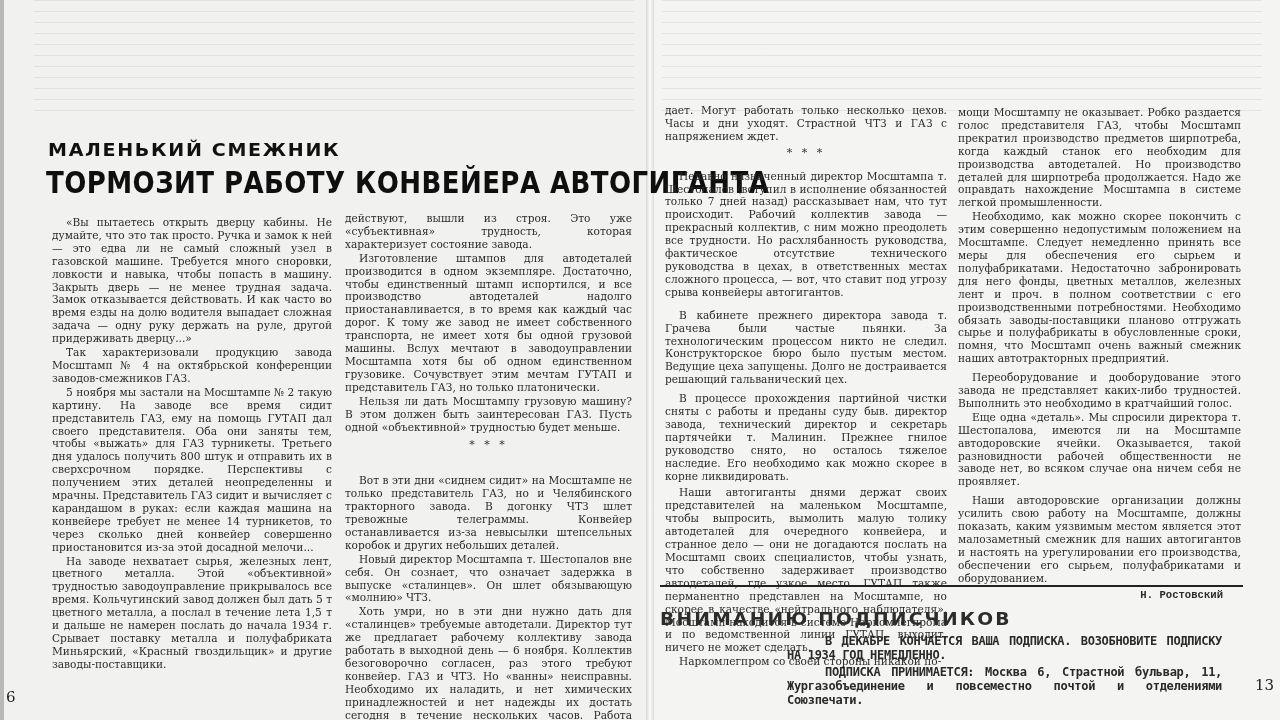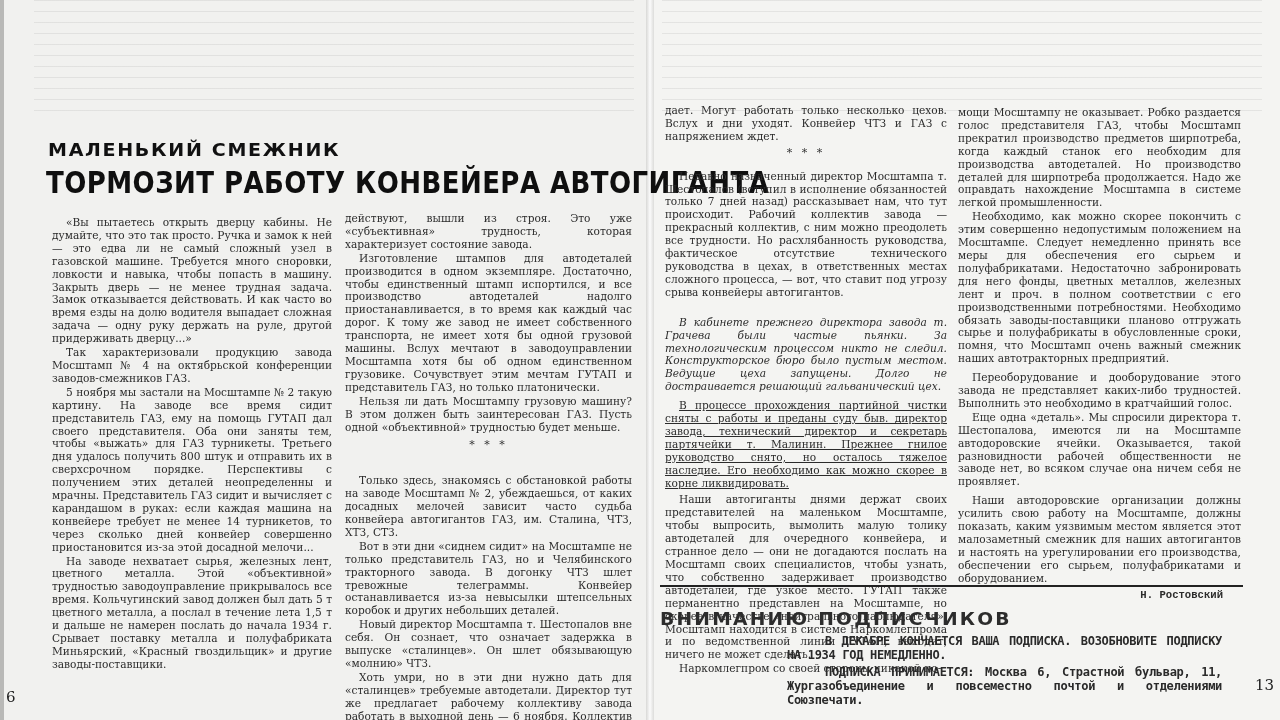--- a/index.html
+++ b/index.html
@@ -62,32 +62,31 @@
   <p>5 ноября мы застали на Мосштампе № 2 такую картину. На заводе все время сидит представитель ГАЗ, ему на помощь ГУТАП дал своего представителя. Оба они заняты тем, чтобы «выжать» для ГАЗ турникеты. Третьего дня удалось получить 800 штук и отправить их в сверхсрочном порядке. Перспективы с получением этих деталей неопределенны и мрачны. Представитель ГАЗ сидит и вычисляет с карандашом в руках: если каждая машина на конвейере требует не менее 14 турникетов, то через сколько дней конвейер совершенно приостановится из-за этой досадной мелочи...</p>
   <p>На заводе нехватает сырья, железных лент, цветного металла. Этой «объективной» трудностью заводоуправление прикрывалось все время. Кольчугинский завод должен был дать 5 т цветного металла, а послал в течение лета 1,5 т и дальше не намерен послать до начала 1934 г. Срывает поставку металла и полуфабриката Миньярский, «Красный гвоздильщик» и другие заводы-поставщики.</p>
 
 </div>
 
 <div class="col c2">
   <p class="noind">действуют, вышли из строя. Это уже «субъективная» трудность, которая характеризует состояние завода.</p>
   <p>Изготовление штампов для автодеталей производится в одном экземпляре. Достаточно, чтобы единственный штамп испортился, и все производство автодеталей надолго приостанавливается, в то время как каждый час дорог. К тому же завод не имеет собственного транспорта, не имеет хотя бы одной грузовой машины. Вслух мечтают в заводоуправлении Мосштампа хотя бы об одном единственном грузовике. Сочувствует этим мечтам ГУТАП и представитель ГАЗ, но только платонически.</p>
   <p>Нельзя ли дать Мосштампу грузовую машину? В этом должен быть заинтересован ГАЗ. Пусть одной «объективной» трудностью будет меньше.</p>
   <div class="stars" style="margin:6px 0 22px;">* * *</div>
-  <p>Только здесь, знакомясь с обстановкой работы на заводе Мосштамп № 2, убеждаешься, от каких досадных мелочей зависит часто судьба конвейера автогигантов ГАЗ, им. Сталина, ЧТЗ, ХТЗ, СТЗ.</p>
   <p>Вот в эти дни «сиднем сидит» на Мосштампе не только представитель ГАЗ, но и Челябинского тракторного завода. В догонку ЧТЗ шлет тревожные телеграммы. Конвейер останавливается из-за невысылки штепсельных коробок и других небольших деталей.</p>
   <p>Новый директор Мосштампа т. Шестопалов вне себя. Он сознает, что означает задержка в выпуске «сталинцев». Он шлет обязывающую «молнию» ЧТЗ.</p>
   <p>Хоть умри, но в эти дни нужно дать для «сталинцев» требуемые автодетали. Директор тут же предлагает рабочему коллективу завода работать в выходной день — 6 ноября. Коллектив безоговорочно согласен, раз этого требуют конвейер. ГАЗ и ЧТЗ. Но «ванны» неисправны. Необходимо их наладить, и нет химических принадлежностей и нет надежды их достать сегодня в течение нескольких часов. Работа завтрашнего дня отпа-</p>
 </div>
 
 <div class="col c3">
-  <p class="noind">дает. Могут работать только несколько цехов. Вслух и дни уходят. Конвейер ЧТЗ и ГАЗ с напряжением ждет.</p>
+  <p class="noind">дает. Могут работать только несколько цехов. Часы и дни уходят. Страстной ЧТЗ и ГАЗ с напряжением ждет.</p>
   <div class="stars">* * *</div>
   <p>Недавно назначенный директор Мосштампа т. Шестопалов (вступил в исполнение обязанностей только 7 дней назад) рассказывает нам, что тут происходит. Рабочий коллектив завода — прекрасный коллектив, с ним можно преодолеть все трудности. Но расхлябанность руководства, фактическое отсутствие технического руководства в цехах, в ответственных местах сложного процесса, — вот, что ставит под угрозу срыва конвейеры автогигантов.</p>
-  <p style="margin-top:17px;font-style:italic;">В кабинете прежнего директора завода т. Грачева были частые пьянки. За технологическим процессом никто не следил. Конструкторское бюро было пустым местом. Ведущие цеха запущены. Долго не достраивается решающий гальванический цех.</p>
-  <p style="margin-top:6px;text-decoration:underline;">В процессе прохождения партийной чистки сняты с работы и преданы суду быв. директор завода, технический директор и секретарь партячейки т. Малинин. Прежнее гнилое руководство снято, но осталось тяжелое наследие. Его необходимо как можно скорее в корне ликвидировать.</p>
+  <p style="margin-top:10px;">В кабинете прежнего директора завода т. Грачева были частые пьянки. За технологическим процессом никто не следил. Конструкторское бюро было пустым местом. Ведущие цеха запущены. Долго не достраивается решающий гальванический цех.</p>
+  <p style="margin-top:6px;">В процессе прохождения партийной чистки сняты с работы и преданы суду быв. директор завода, технический директор и секретарь партячейки т. Малинин. Прежнее гнилое руководство снято, но осталось тяжелое наследие. Его необходимо как можно скорее в корне ликвидировать.</p>
   <p style="margin-top:4px;">Наши автогиганты днями держат своих представителей на маленьком Мосштампе, чтобы выпросить, вымолить малую толику автодеталей для очередного конвейера, и странное дело — они не догадаются послать на Мосштамп своих специалистов, чтобы узнать, что собственно задерживает производство автодеталей, где узкое место. ГУТАП также перманентно представлен на Мосштампе, но скорее в качестве «нейтрального наблюдателя». Мосштамп находится в системе Наркомлегпрома и по ведомственной линии ГУТАП, выходит, ничего не может сделать.</p>
   <p>Наркомлегпром со своей стороны никакой по-</p>
 </div>
 
 <div class="col c4">
   <p class="noind">мощи Мосштампу не оказывает. Робко раздается голос представителя ГАЗ, чтобы Мосштамп прекратил производство предметов ширпотреба, когда каждый станок его необходим для производства автодеталей. Но производство деталей для ширпотреба продолжается. Надо же оправдать нахождение Мосштампа в системе легкой промышленности.</p>
   <p>Необходимо, как можно скорее покончить с этим совершенно недопустимым положением на Мосштампе. Следует немедленно принять все меры для обеспечения его сырьем и полуфабрикатами. Недостаточно забронировать для него фонды, цветных металлов, железных лент и проч. в полном соответствии с его производственными потребностями. Необходимо обязать заводы-поставщики планово отгружать сырье и полуфабрикаты в обусловленные сроки, помня, что Мосштамп очень важный смежник наших автотракторных предприятий.</p>
   <p style="margin-top:6px;">Переоборудование и дооборудование этого завода не представляет каких-либо трудностей. Выполнить это необходимо в кратчайший голос.</p>
   <p>Еще одна «деталь». Мы спросили директора т. Шестопалова, имеются ли на Мосштампе автодоровские ячейки. Оказывается, такой разновидности рабочей общественности не заводе нет, во всяком случае она ничем себя не проявляет.</p>
   <p style="margin-top:6px;">Наши автодоровские организации должны усилить свою работу на Мосштампе, должны показать, каким уязвимым местом является этот малозаметный смежник для наших автогигантов и настоять на урегулировании его производства, обеспечении его сырьем, полуфабрикатами и оборудованием.</p>

